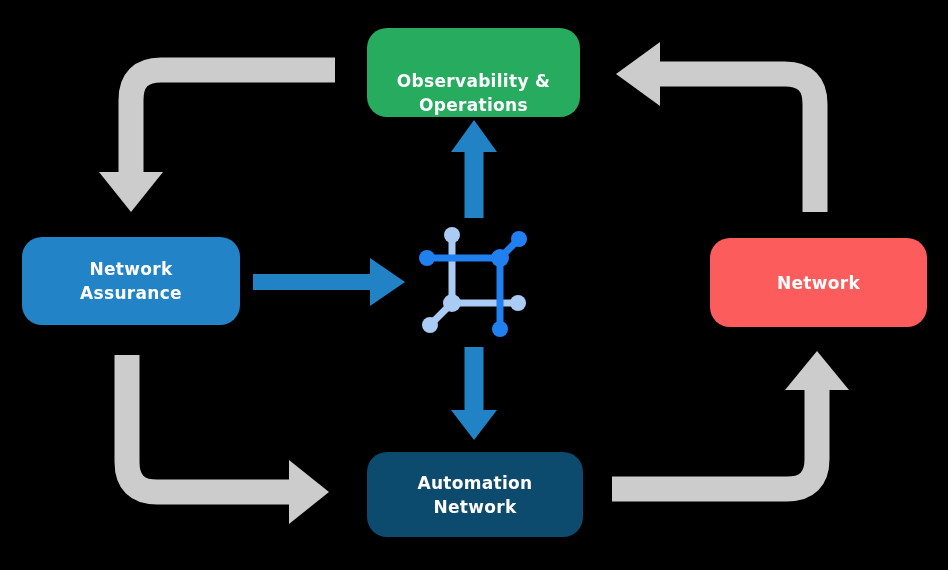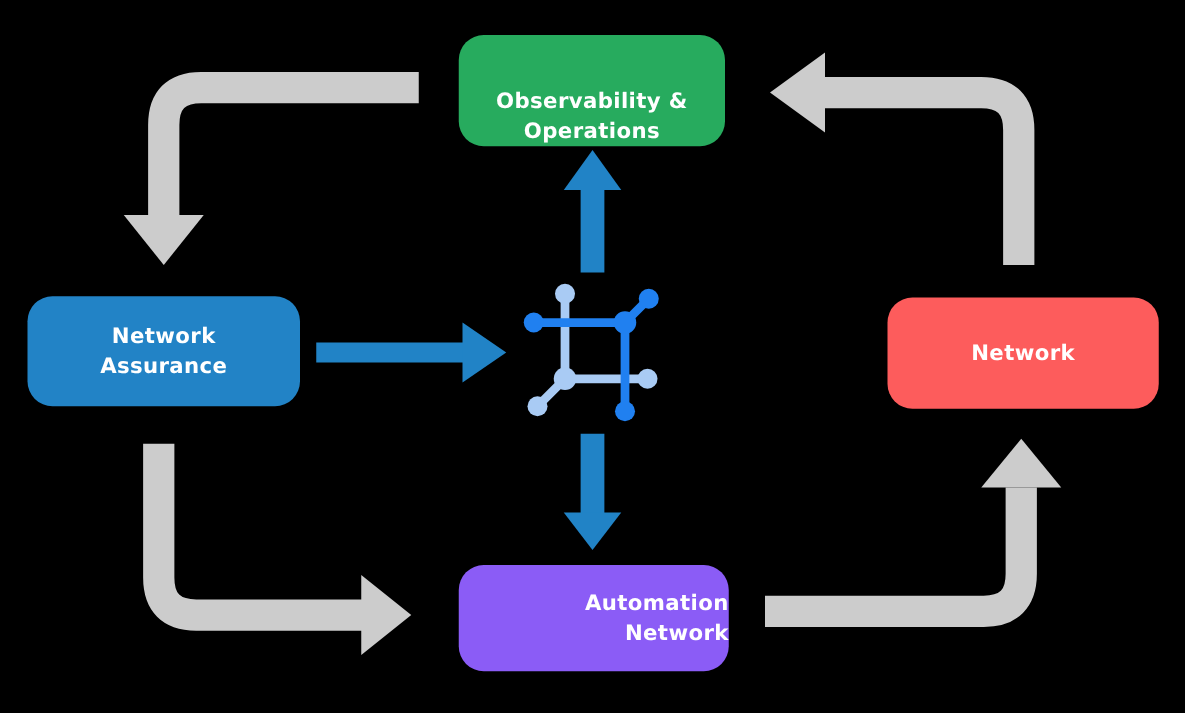--- a/index.html
+++ b/index.html
@@ -95,18 +95,18 @@
 
   <div class="node node-operations" style="background-color: rgb(34, 131, 198);">
     <span>Network</span>
     <span>Assurance</span>
   </div>
 
   <div class="node node-infrastructure" style="background-color: rgb(253, 92, 92);">
     <span>Network</span>
   </div>
 
-  <div class="node node-automation" style="background-color: #8b5cf6; align-items: flex-end;">
+  <div class="node node-automation" style="background-color: #0c4a6e;">
     <span>Automation</span>
     <span>Network</span>
   </div>
 
 </div>
 
 </body></html>

